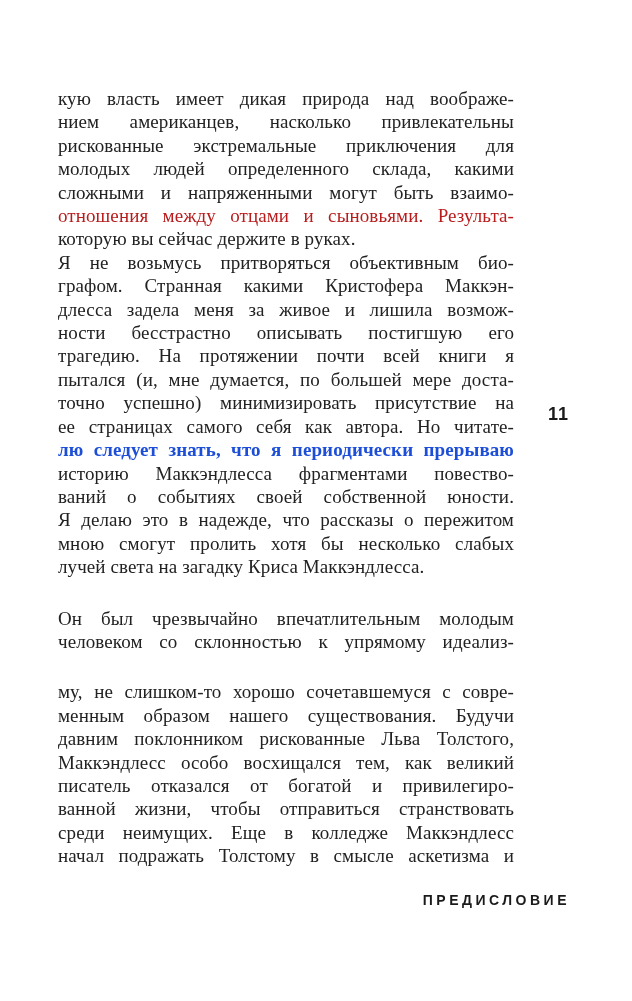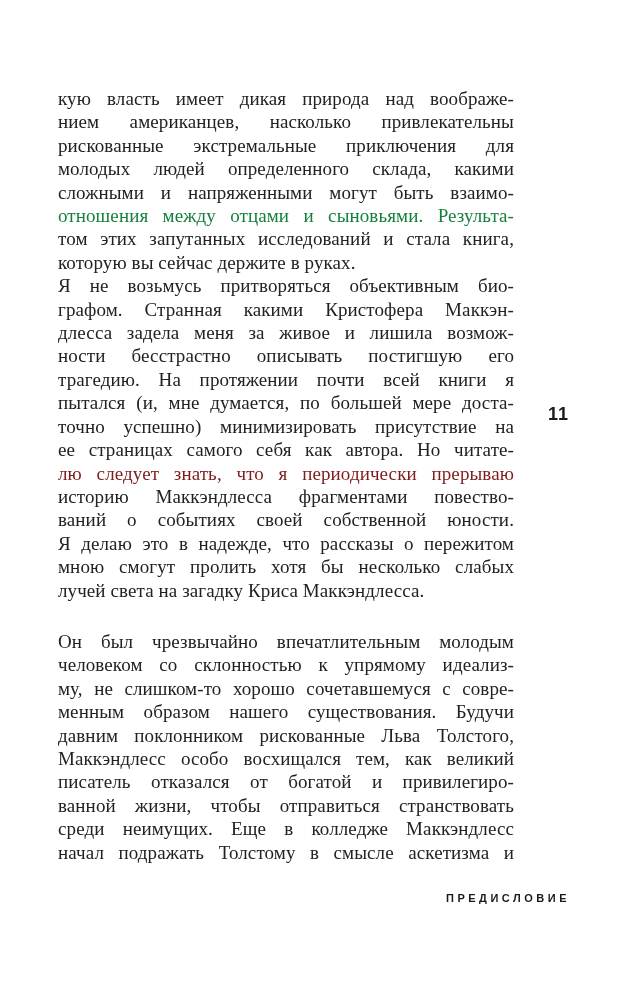--- a/index.html
+++ b/index.html
@@ -52,62 +52,61 @@
     font-size: 18px;
     letter-spacing: 1px;
     color: #1a1a1a;
   }
   .running-footer {
     position: absolute;
     top: 892px;
     right: 62px;
     font-family: "Liberation Sans", sans-serif;
     font-weight: 700;
-    font-size: 11px;
+    font-size: 14px;
     letter-spacing: 3.5px;
     color: #1a1a1a;
     margin-left: 16px;
   }
 </style>
 </head>
 <body>
 
 <div class="book-page" style="background: rgb(255, 255, 255);">
 
   <div class="text-block">
       <div class="paragraph">
         <div class="line" style="color: rgb(34, 34, 34);">кую власть имеет дикая природа над воображе-</div>
         <div class="line" style="color: rgb(34, 34, 34);">нием американцев, насколько привлекательны</div>
         <div class="line" style="color: rgb(34, 34, 34);">рискованные экстремальные приключения для</div>
         <div class="line" style="color: rgb(34, 34, 34);">молодых людей определенного склада, какими</div>
         <div class="line" style="color: rgb(34, 34, 34);">сложными и напряженными могут быть взаимо-</div>
-        <div class="line" style="color: #15803d;">отношения между отцами и сыновьями. Результа-</div>
-        <div class="line" style="color: rgb(34, 34, 34);">том этих запутанных исследований и стала книга,</div>
+        <div class="line" style="color: #b91c1c;">отношения между отцами и сыновьями. Результа-</div>
         <div class="line para-end" style="color: rgb(34, 34, 34);">которую вы сейчас держите в руках.</div>
       </div>
       <div class="paragraph">
         <div class="line" style="color: rgb(34, 34, 34);">Я не возьмусь притворяться объективным био-</div>
         <div class="line" style="color: rgb(34, 34, 34);">графом. Странная какими Кристофера Маккэн-</div>
         <div class="line" style="color: rgb(34, 34, 34);">длесса задела меня за живое и лишила возмож-</div>
         <div class="line" style="color: rgb(34, 34, 34);">ности бесстрастно описывать постигшую его</div>
         <div class="line" style="color: rgb(34, 34, 34);">трагедию. На протяжении почти всей книги я</div>
         <div class="line" style="color: rgb(34, 34, 34);">пытался (и, мне думается, по большей мере доста-</div>
         <div class="line" style="color: rgb(34, 34, 34);">точно успешно) минимизировать присутствие на</div>
         <div class="line" style="color: rgb(34, 34, 34);">ее страницах самого себя как автора. Но читате-</div>
-        <div class="line" style="color: #7f1d1d;">лю следует знать, что я периодически прерываю</div>
+        <div class="line" style="color: #1d4ed8; font-weight: bold;">лю следует знать, что я периодически прерываю</div>
         <div class="line" style="color: rgb(34, 34, 34);">историю Маккэндлесса фрагментами повество-</div>
         <div class="line" style="color: rgb(34, 34, 34);">ваний о событиях своей собственной юности.</div>
         <div class="line" style="color: rgb(34, 34, 34);">Я делаю это в надежде, что рассказы о пережитом</div>
         <div class="line" style="color: rgb(34, 34, 34);">мною смогут пролить хотя бы несколько слабых</div>
         <div class="line para-end" style="color: rgb(34, 34, 34);">лучей света на загадку Криса Маккэндлесса.</div>
       </div>
       <div class="paragraph section-gap">
         <div class="line" style="color: rgb(34, 34, 34);">Он был чрезвычайно впечатлительным молодым</div>
         <div class="line" style="color: rgb(34, 34, 34);">человеком со склонностью к упрямому идеализ-</div>
-        <div class="line" style="color: rgb(34, 34, 34);">му, не слишком-то хорошо сочетавшемуся с совре-</div>
+        <div class="line" style="color: rgb(34, 34, 34); margin-top: 27px;">му, не слишком-то хорошо сочетавшемуся с совре-</div>
         <div class="line" style="color: rgb(34, 34, 34);">менным образом нашего существования. Будучи</div>
         <div class="line" style="color: rgb(34, 34, 34);">давним поклонником рискованные Льва Толстого,</div>
         <div class="line" style="color: rgb(34, 34, 34);">Маккэндлесс особо восхищался тем, как великий</div>
         <div class="line" style="color: rgb(34, 34, 34);">писатель отказался от богатой и привилегиро-</div>
         <div class="line" style="color: rgb(34, 34, 34);">ванной жизни, чтобы отправиться странствовать</div>
         <div class="line" style="color: rgb(34, 34, 34);">среди неимущих. Еще в колледже Маккэндлесс</div>
         <div class="line" style="color: rgb(34, 34, 34);">начал подражать Толстому в смысле аскетизма и</div>
       </div>
     </div>
 

